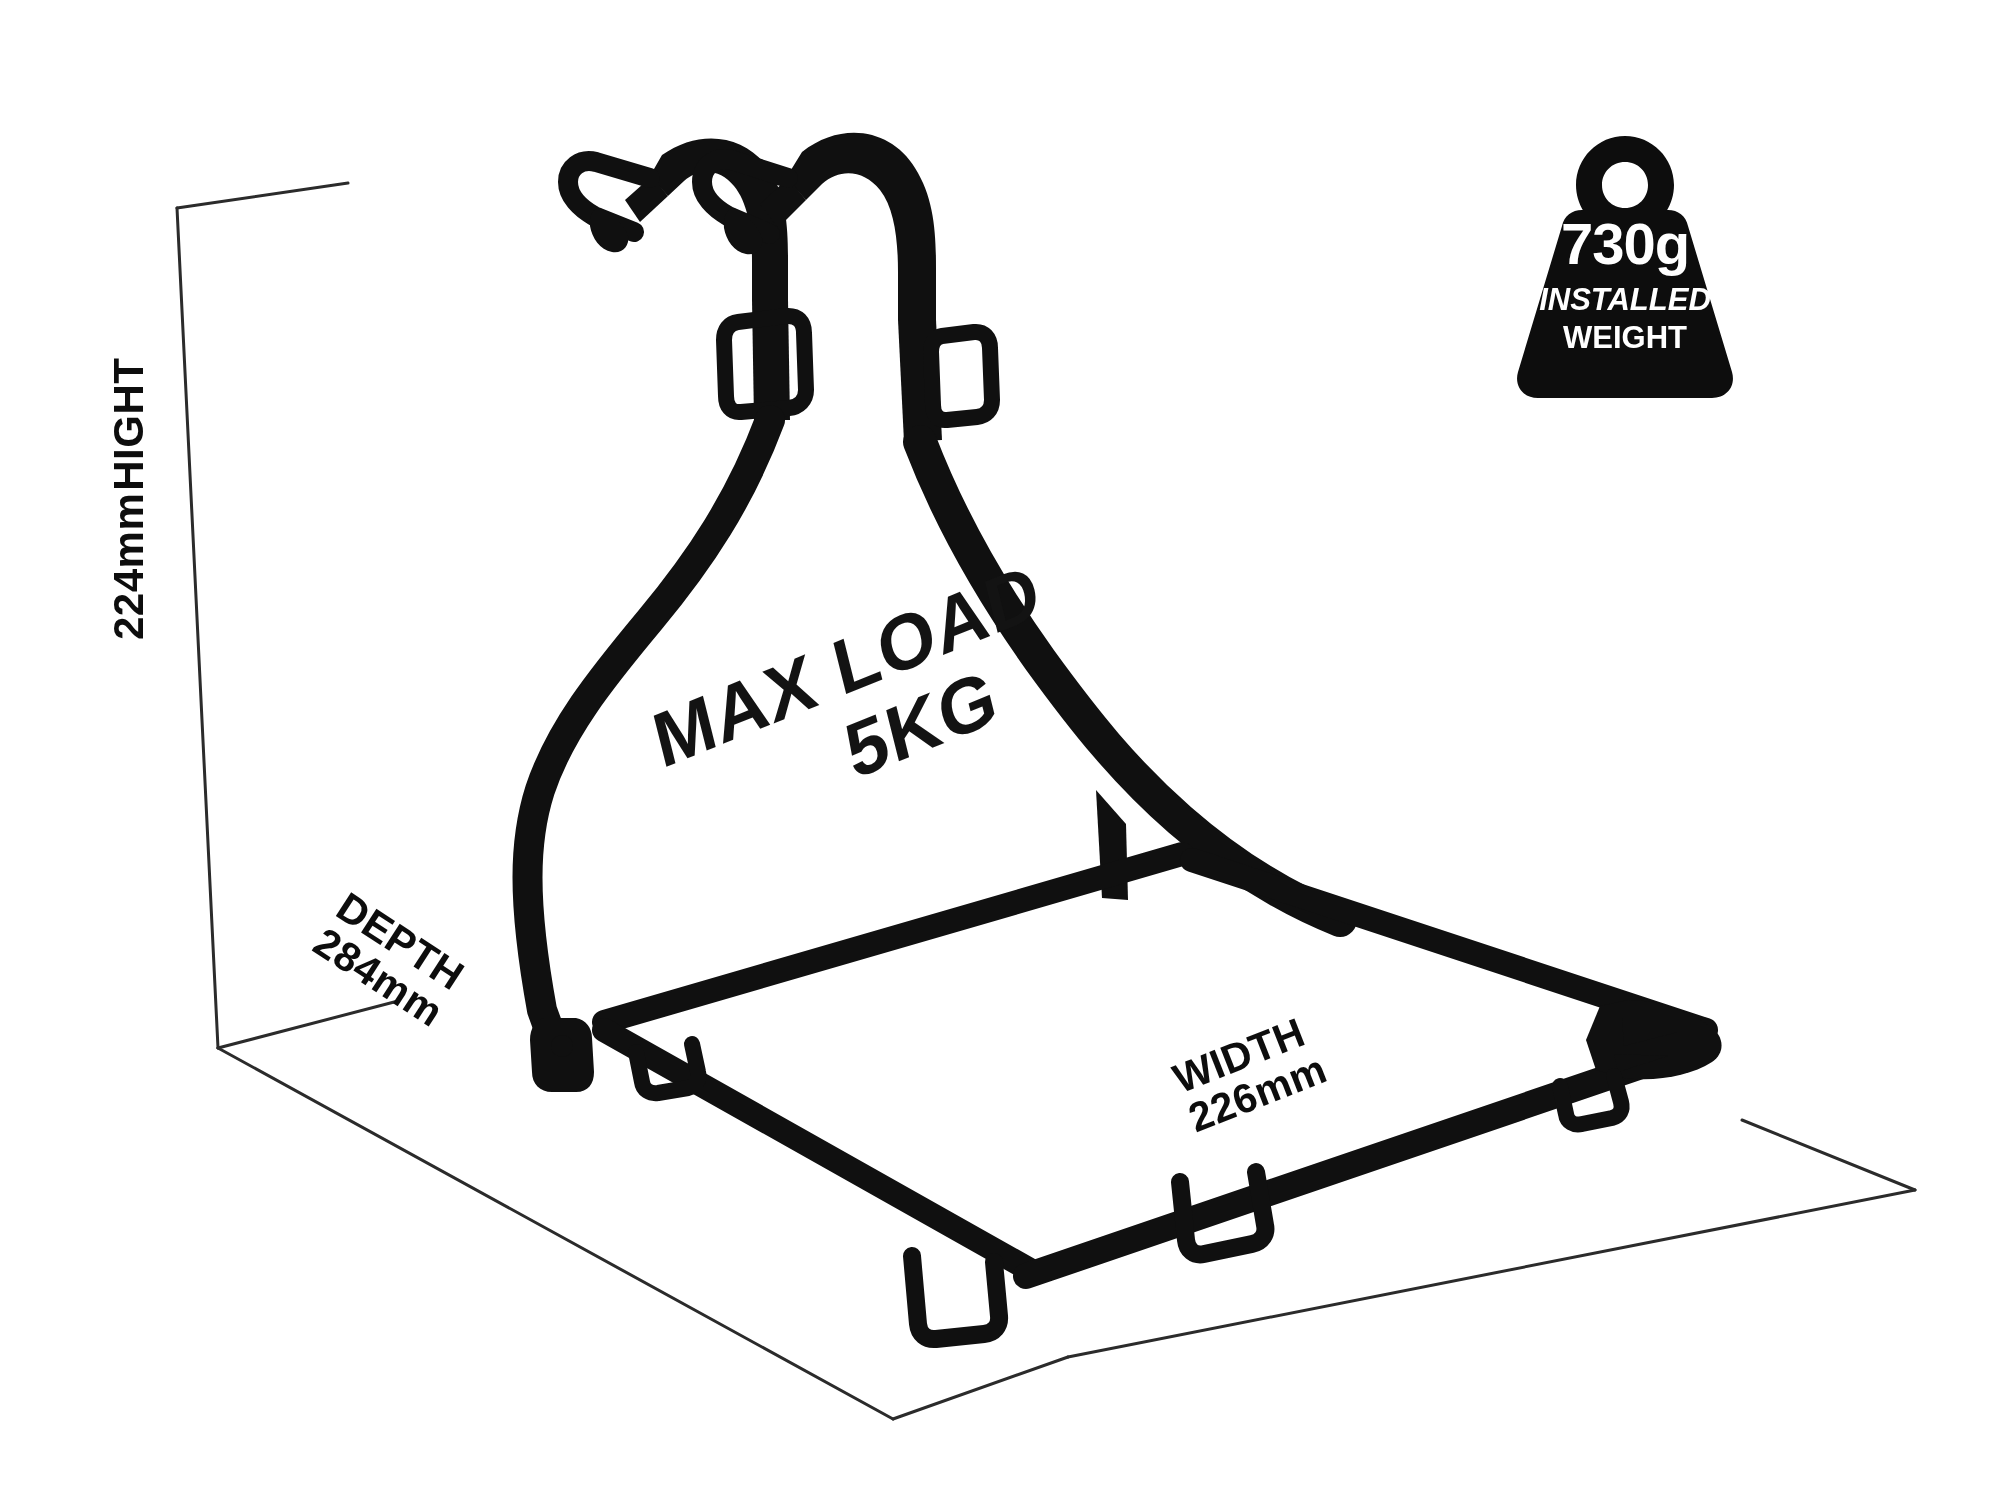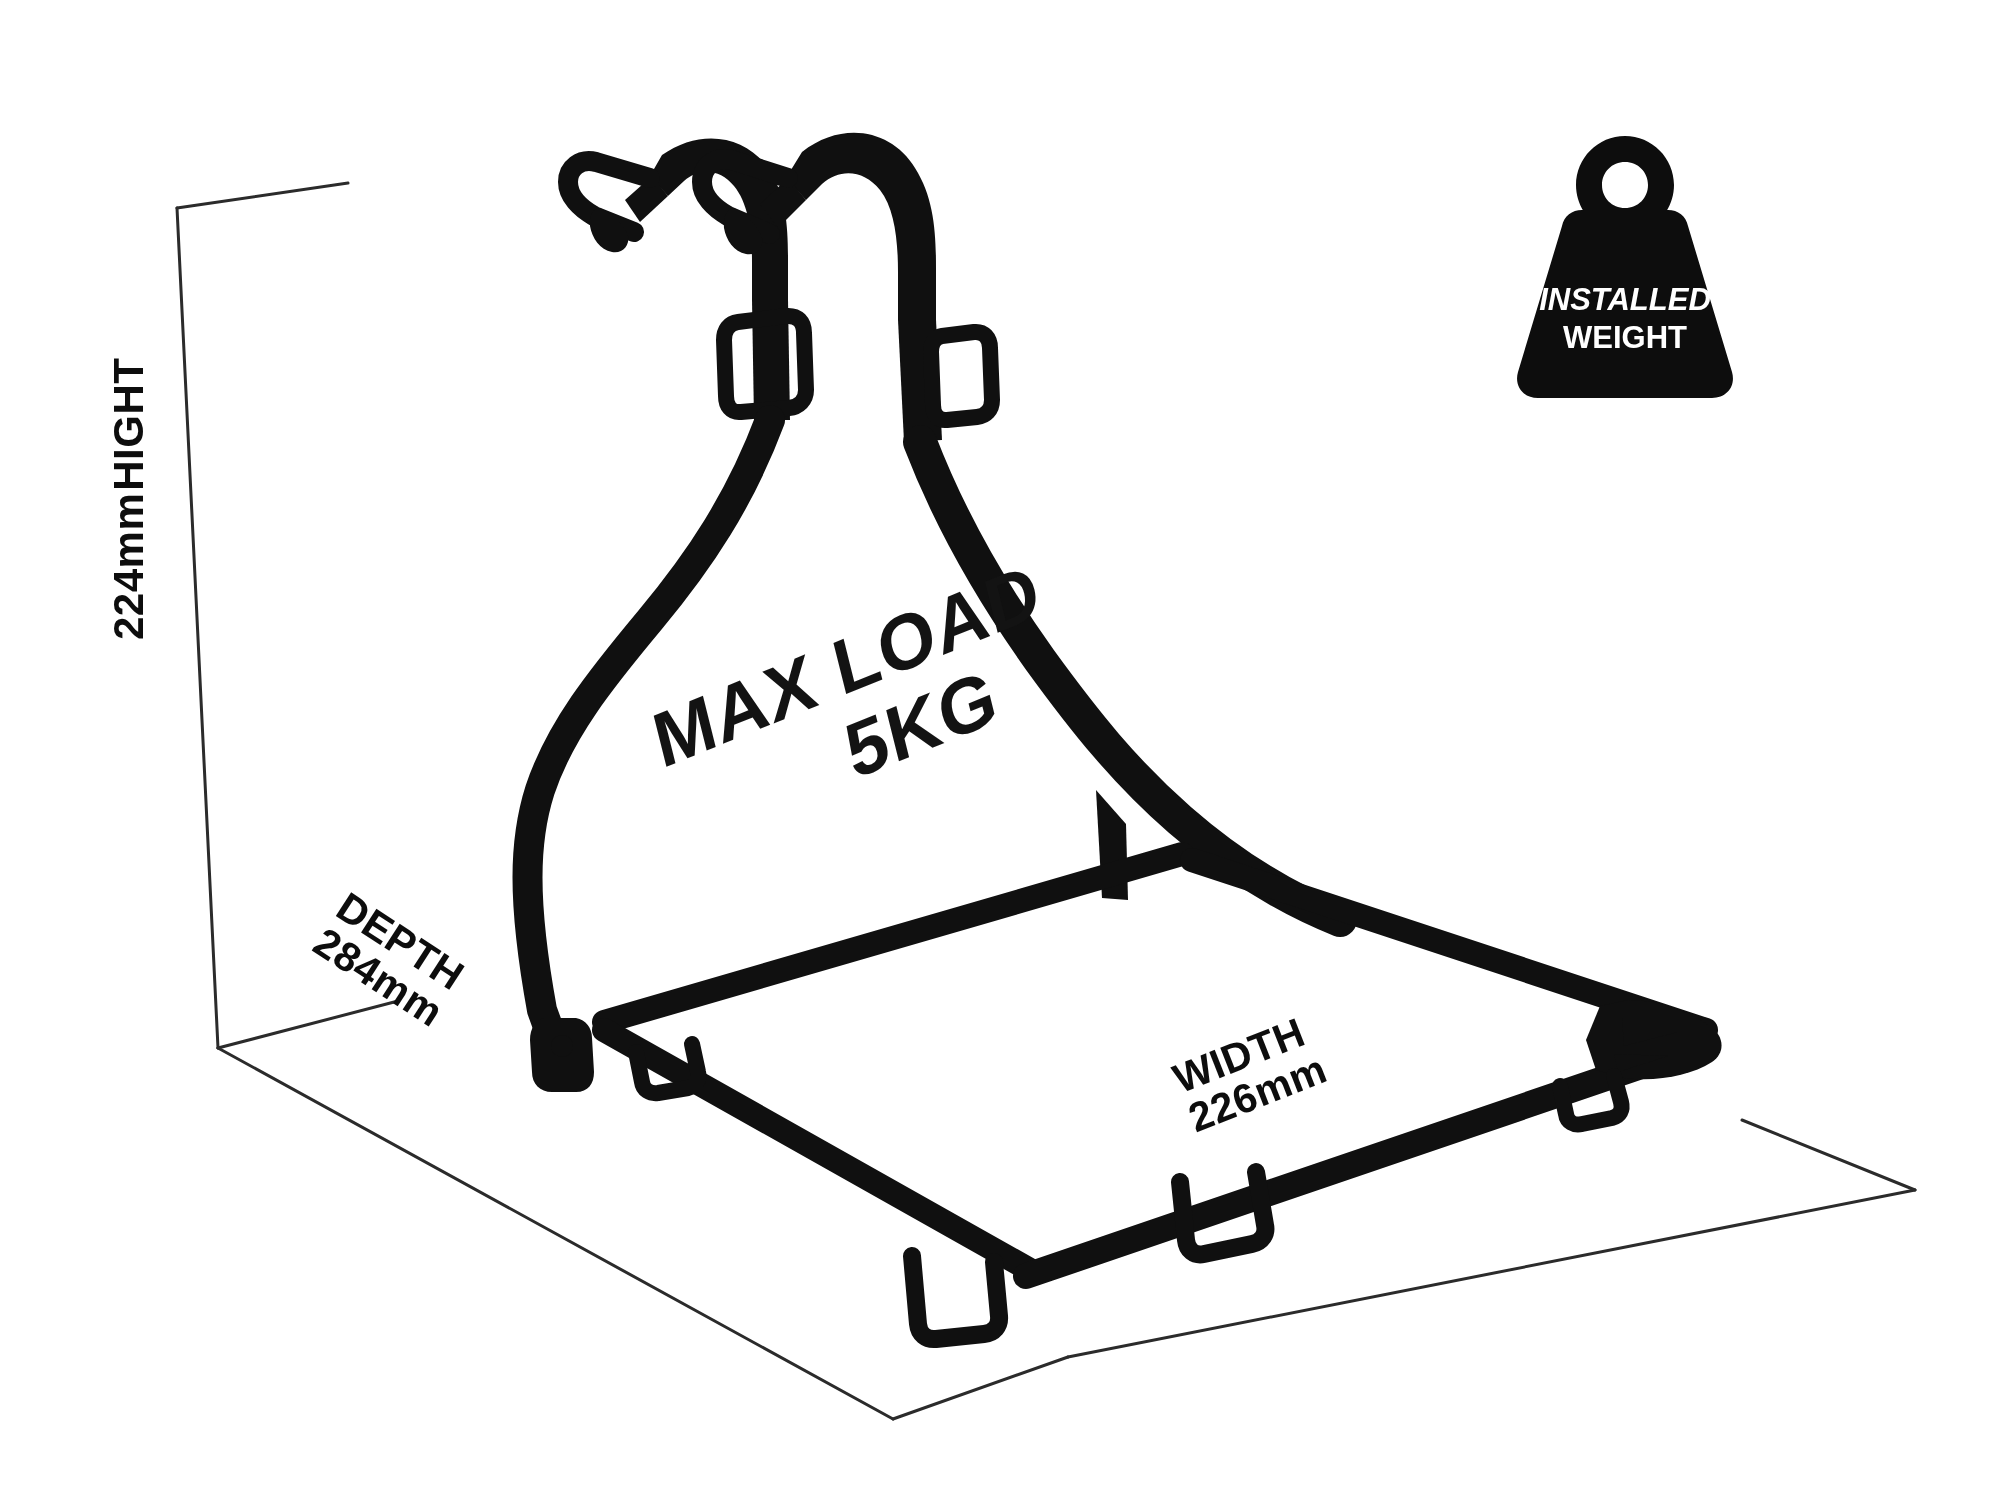--- a/index.html
+++ b/index.html
@@ -384,17 +384,18 @@
 
       <path fill="#0d0d0d" d="M 92 78
                C 82 78 74 84 72 94
                L 28 240
                C 24 254 33 266 48 266
                L 222 266
                C 237 266 246 254 242 240
                L 198 94
                C 196 84 188 78 178 78 Z"></path>
     </svg>
+    <div class="badge-text" id="badge-weight-value">730g</div>
     <div class="badge-text" id="badge-line-1">INSTALLED</div>
     <div class="badge-text" id="badge-line-2">WEIGHT</div>
   </div>
 
 </div>
 
 </body></html>

